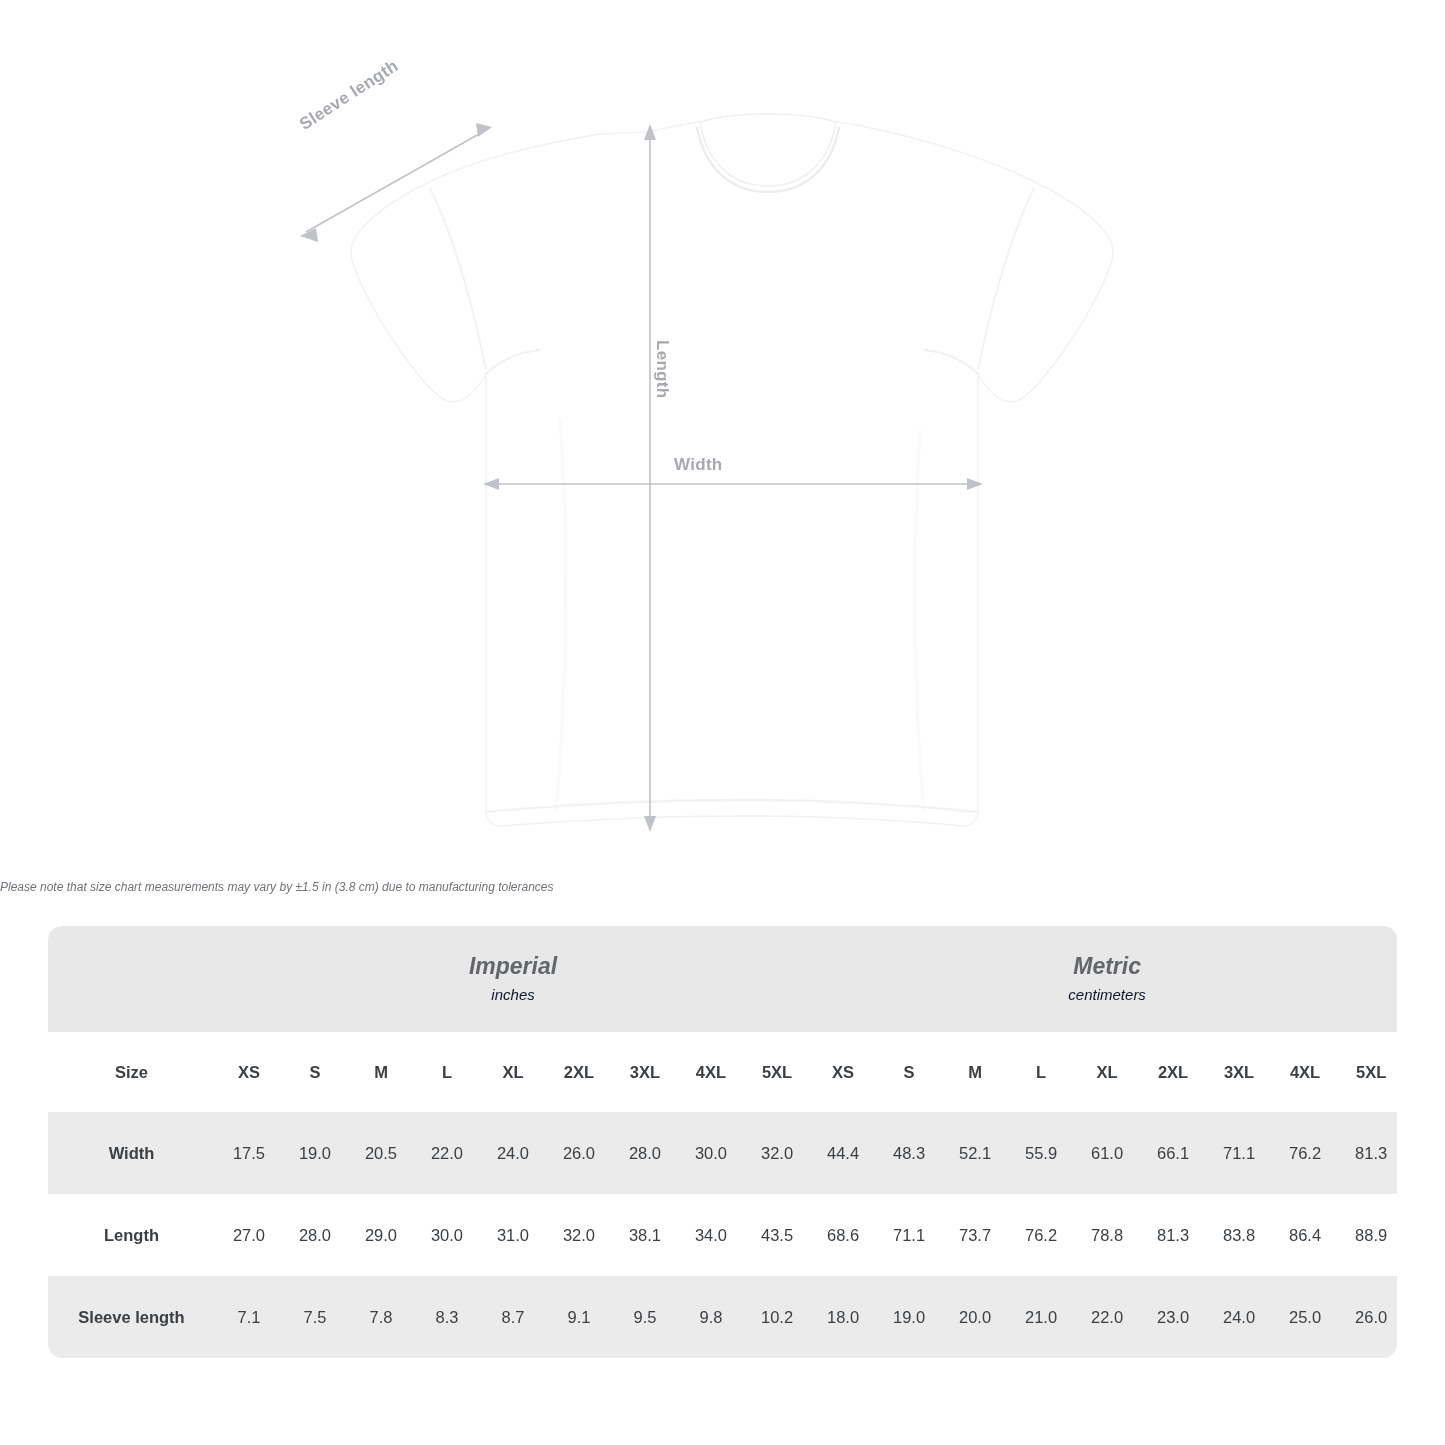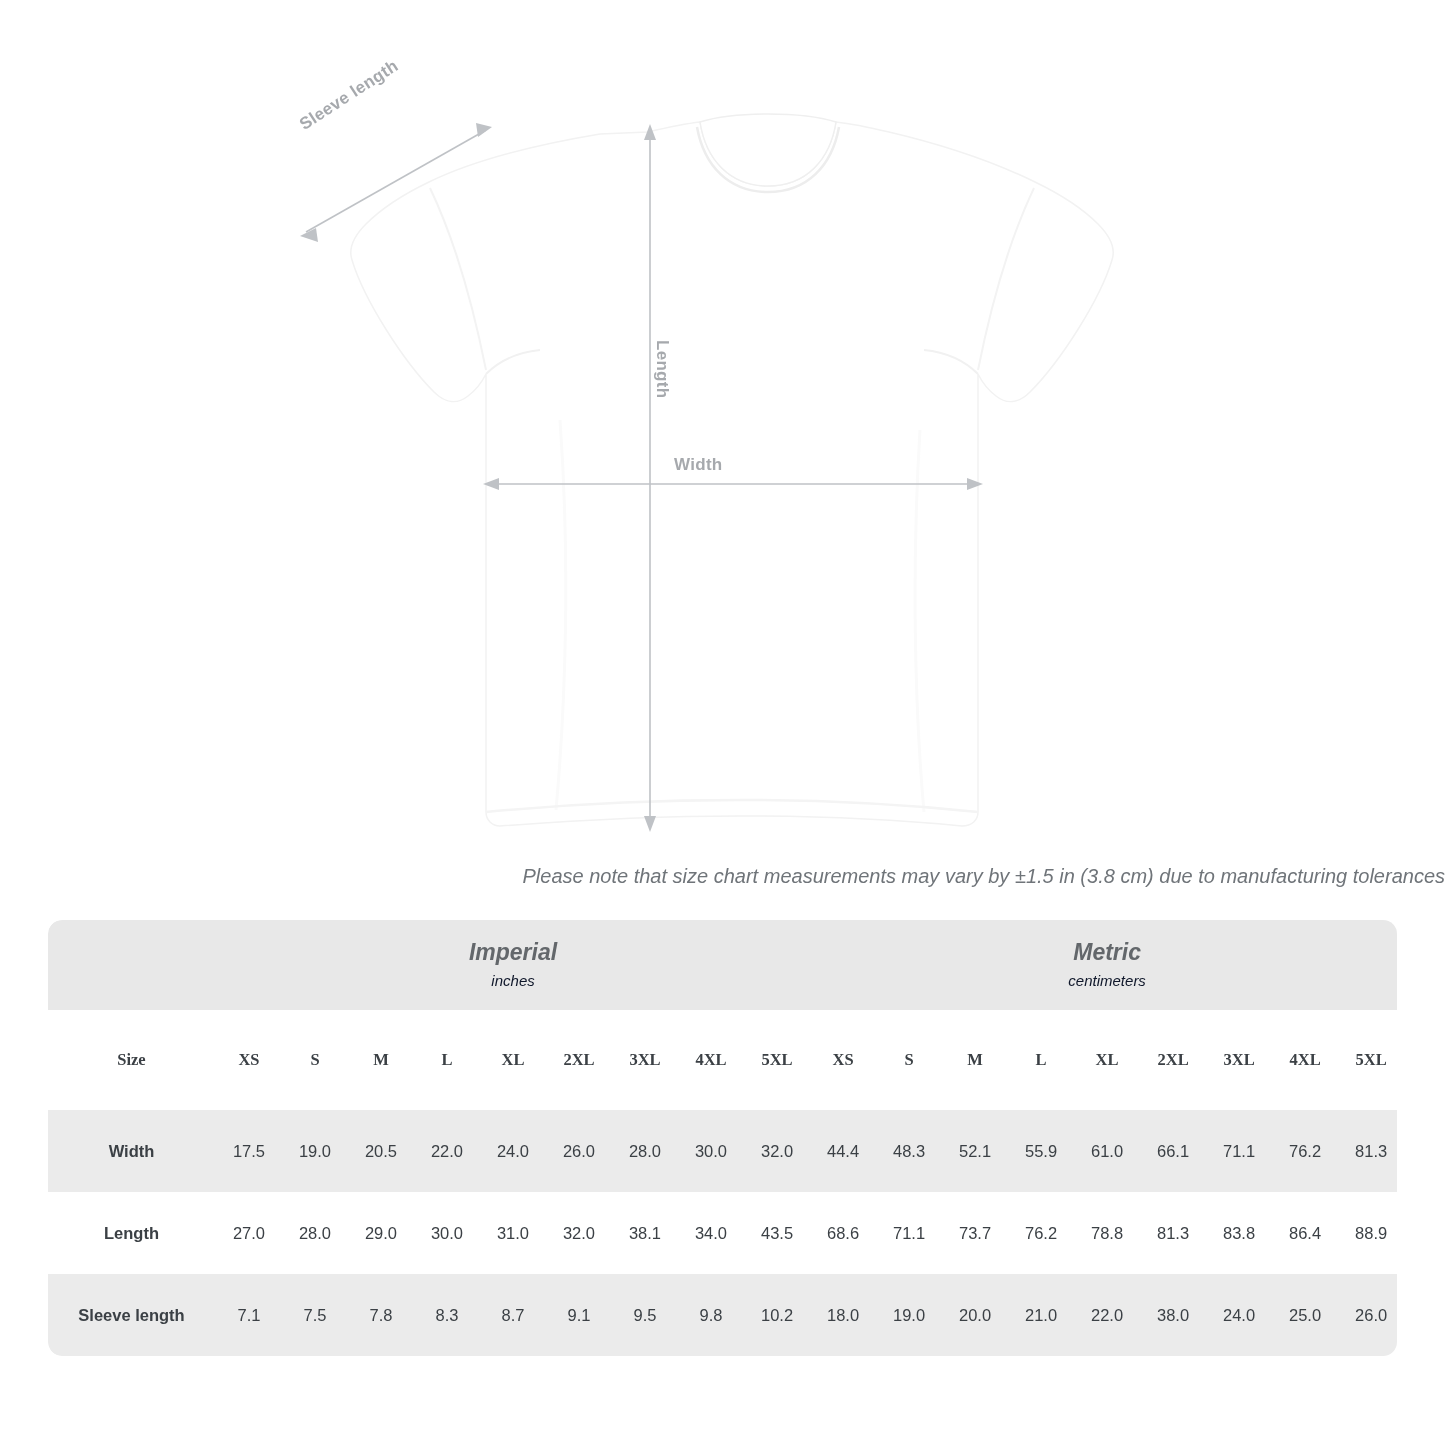--- a/index.html
+++ b/index.html
@@ -58,25 +58,25 @@
 
   
   .title {
     text-align: center;
     font-size: 27px;
     font-weight: bold;
     color: #2f3336;
     margin-top: 22px;
   }
   .subtitle {
-    text-align: right;
-    font-size: 20px;
+    text-align: left;
+    font-size: 12px;
     font-style: italic;
     color: #6f7479;
-    margin-top: 5px;
+    margin-top: 20px;
   }
 
   
   .table-wrap {
     margin: 32px 48px 0 48px;
     border-radius: 14px;
     overflow: hidden;
     background: #ffffff;
   }
   table.sizes {
@@ -85,40 +85,39 @@
     table-layout: fixed;
   }
   table.sizes td, table.sizes th {
     border: none;
     text-align: center;
     font-size: 16.5px;
     color: #3b4045;
   }
   .unit-head {
     background: #e8e8e8;
-    height: 90px;
+    height: 106px;
     vertical-align: middle;
   }
   .unit-head .unit-name {
     font-size: 23px;
     font-style: italic;
     font-weight: bold;
     color: #63676b;
     line-height: 1.35;
   }
   .unit-head .unit-sub {
     font-size: 15px;
     font-style: italic;
     color: #0f172a;
     line-height: 1.6;
   }
   .row-head {
     background: #ffffff;
-    height: 100px;
-    font-family: Liberation Serif, serif;
+    height: 80px;
   }
   .row-head td {
     font-weight: bold;
     font-size: 16.5px;
     color: #3b4045;
   }
   .row-shade td {
     background: #ebebeb;
     height: 80px;
   }
@@ -321,21 +320,21 @@
           <td>8.7</td>
           <td>9.1</td>
           <td>9.5</td>
           <td>9.8</td>
           <td>10.2</td>
           <td>18.0</td>
           <td>19.0</td>
           <td>20.0</td>
           <td>21.0</td>
           <td>22.0</td>
-          <td>38.0</td>
+          <td>23.0</td>
           <td>24.0</td>
           <td>25.0</td>
           <td class="corner-br">26.0</td>
         </tr>
       </tbody>
     </table>
   </div>
 
 </div>
 

